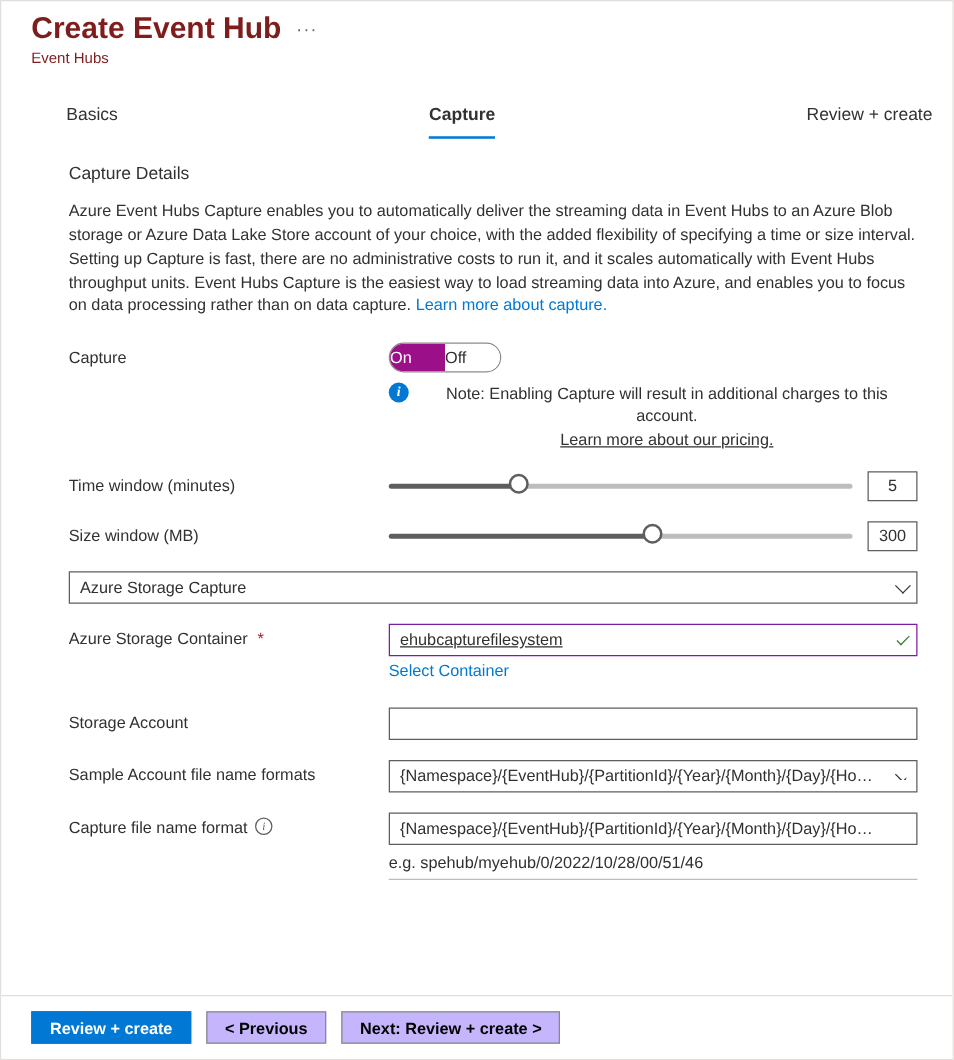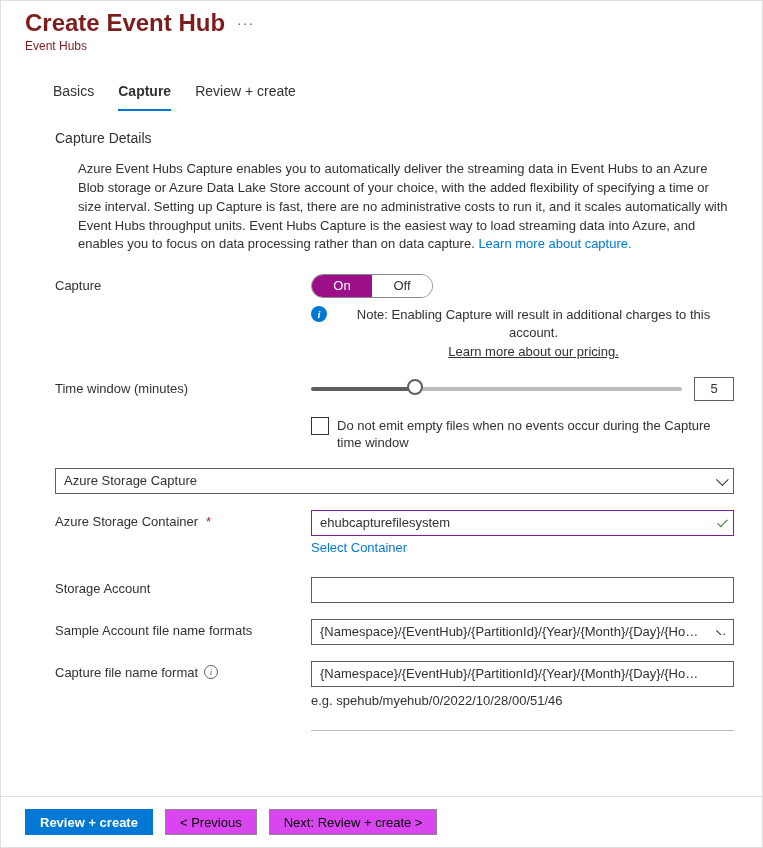--- a/index.html
+++ b/index.html
@@ -11,39 +11,39 @@
       width: 763px;
       height: 848px;
       position: relative;
       border: 1px solid #e1dfdd;
     }
     .page { padding: 8px 0 0 24px; }
     .title-row { display: flex; align-items: center; gap: 12px; }
     .title { font-size: 24px; font-weight: 600; color: #7f1d1d; }
     .ellipsis { font-size: 14px; color: #605e5c; letter-spacing: 1px; cursor: pointer; }
     .breadcrumb { font-size: 12px; color: #7f1d1d; margin-top: 2px; }
-    .tabs { display: flex; gap: 24px; margin: 24px 4px 0 28px; border-bottom: 1px solid transparent; }
+    .tabs { display: flex; gap: 24px; margin: 24px 16px 0 28px; border-bottom: 1px solid transparent; justify-content: space-between; }
     .tab { padding: 6px 0 10px 0; font-size: 14px; color: #323130; cursor: pointer; border-bottom: 2px solid transparent; }
     .tab.active { font-weight: 600; border-bottom: 2px solid #0078d4; }
     .content { padding: 18px 28px 0 30px; }
     .section-title { font-size: 14px; font-weight: 400; margin-bottom: 14px; }
-    .desc { font-size: 13px; color: #323130; line-height: 1.45; margin-bottom: 20px; margin-left: 23px; }
+    .desc { font-size: 13px; color: #323130; line-height: 1.45; margin-bottom: 20px; }
     .desc a, .note a, .link { color: #0078d4; text-decoration: none; cursor: pointer; }
     .row { display: flex; align-items: flex-start; margin-bottom: 16px; }
     .row-label { width: 256px; flex: 0 0 256px; font-size: 13px; color: #323130; padding-top: 4px; display: flex; align-items: center; gap: 6px; }
     .row-control { flex: 1; min-width: 0; }
     .row-label .req { color: #a4262c; margin-left: 2px; }
     .info-icon-small {
       width: 14px; height: 14px; border-radius: 50%;
       border: 1px solid #605e5c; display: inline-flex; align-items: center; justify-content: center;
       font-size: 9px; font-style: italic; font-family: Georgia, serif; color: #605e5c;
     }
     
     .toggle { display: inline-flex; border: 1px solid #8a8886; border-radius: 14px; overflow: hidden; height: 24px; }
-    .toggle-opt { width: 60px; text-align: center; font-size: 13px; line-height: 22px; cursor: pointer; background: #fff; color: #323130; }
+    .toggle-opt { width: 44px; font-size: 13px; line-height: 22px; cursor: pointer; background: #fff; color: #323130; }
     .toggle-opt.selected { background: #9b0f88; color: #fff; }
     .note-row { display: flex; align-items: flex-start; gap: 6px; margin-top: 8px; font-size: 13px; }
     .note-row .info-icon {
       width: 16px; height: 16px; border-radius: 50%; background: #0078d4; color: #fff;
       display: inline-flex; align-items: center; justify-content: center; flex: 0 0 16px;
       font-size: 11px; font-weight: 700; font-style: italic; font-family: Georgia, serif;
     }
     .note-row .note-text { line-height: 1.4; text-align: center; }
     .note-row .note-text a { text-decoration: underline; }
     
@@ -71,33 +71,33 @@
     .dropdown .chev {
       position: absolute; right: 8px; top: 50%; transform: translateY(-50%);
       width: 10px; height: 6px;
     }
     .dropdown .chev::before {
       content: ""; display: block; width: 8px; height: 8px;
       border-right: 1.2px solid #323130; border-bottom: 1.2px solid #323130;
       transform: rotate(45deg) translateY(-4px);
     }
     .dropdown.ellipsed span { white-space: nowrap; overflow: hidden; text-overflow: ellipsis; display: block; }
-    .textinput.validated { border-color: #7b1fa2; }
+    .textinput.validated { border-color: #7b1fa2; text-decoration: underline; }
     .textinput .check {
       position: absolute; right: 8px; top: 50%; transform: translateY(-60%) rotate(45deg);
       width: 5px; height: 10px; border-right: 1.5px solid #2e7d32; border-bottom: 1.5px solid #2e7d32;
     }
-    .example { font-size: 13px; color: #323130; margin-top: 6px; padding-bottom: 22px; border-bottom: 1px solid #bdbdbd; }
+    .example { font-size: 13px; color: #323130; margin-top: 6px; padding-bottom: 6px; border-bottom: 1px solid #bdbdbd; }
     
     .footer {
       position: absolute; left: 0; right: 0; bottom: 0;
       padding: 12px 24px; border-top: 1px solid #e1dfdd;
       display: flex; gap: 12px; background: #fff;
     }
-    .btn { height: 26px; padding: 0 14px; font-size: 13px; border: 1px solid #8a8886; background: #d946ef; cursor: pointer; display: inline-flex; align-items: center; }
+    .btn { height: 26px; padding: 0 14px; font-size: 13px; border: 1px solid #8a8886; background: #c4b5fd; cursor: pointer; display: inline-flex; align-items: center; font-weight: bold; }
     .btn.primary { background: #0078d4; border-color: #0078d4; color: #fff; font-weight: 600; }
   </style>
 </head>
 <body>
 
 <div class="page">
   <div class="title-row">
     <h1 class="title">Create Event Hub</h1>
     <span class="ellipsis">···</span>
   </div>
@@ -138,30 +138,33 @@
         <div class="slider-row">
           <div class="slider">
             <div class="slider-track" style="--p:28%"></div>
             <div class="slider-thumb" style="left:28%"></div>
           </div>
           <div class="slider-value">5</div>
         </div>
       </div>
     </div>
 
-
-    <div class="row">
-      <div class="row-label"></div>
-      <div class="row-control">
-        <div class="checkbox-row">
-          <div class="checkbox-box"></div>
-          <div class="checkbox-label">Do not emit empty files when no events occur during the Capture time window</div>
-        </div>
-      </div>
-    </div>
+    <div class="row">
+      <div class="row-label">Size window (MB)</div>
+      <div class="row-control">
+        <div class="slider-row">
+          <div class="slider">
+            <div class="slider-track" style="--p:57%"></div>
+            <div class="slider-thumb" style="left:57%"></div>
+          </div>
+          <div class="slider-value">300</div>
+        </div>
+      </div>
+    </div>
+
 
     <div class="row" style="margin-top:12px;">
       <div class="row-control">
         <div class="dropdown">
           <span>Azure Storage Capture</span>
           <span class="chev"></span>
         </div>
       </div>
     </div>
 

